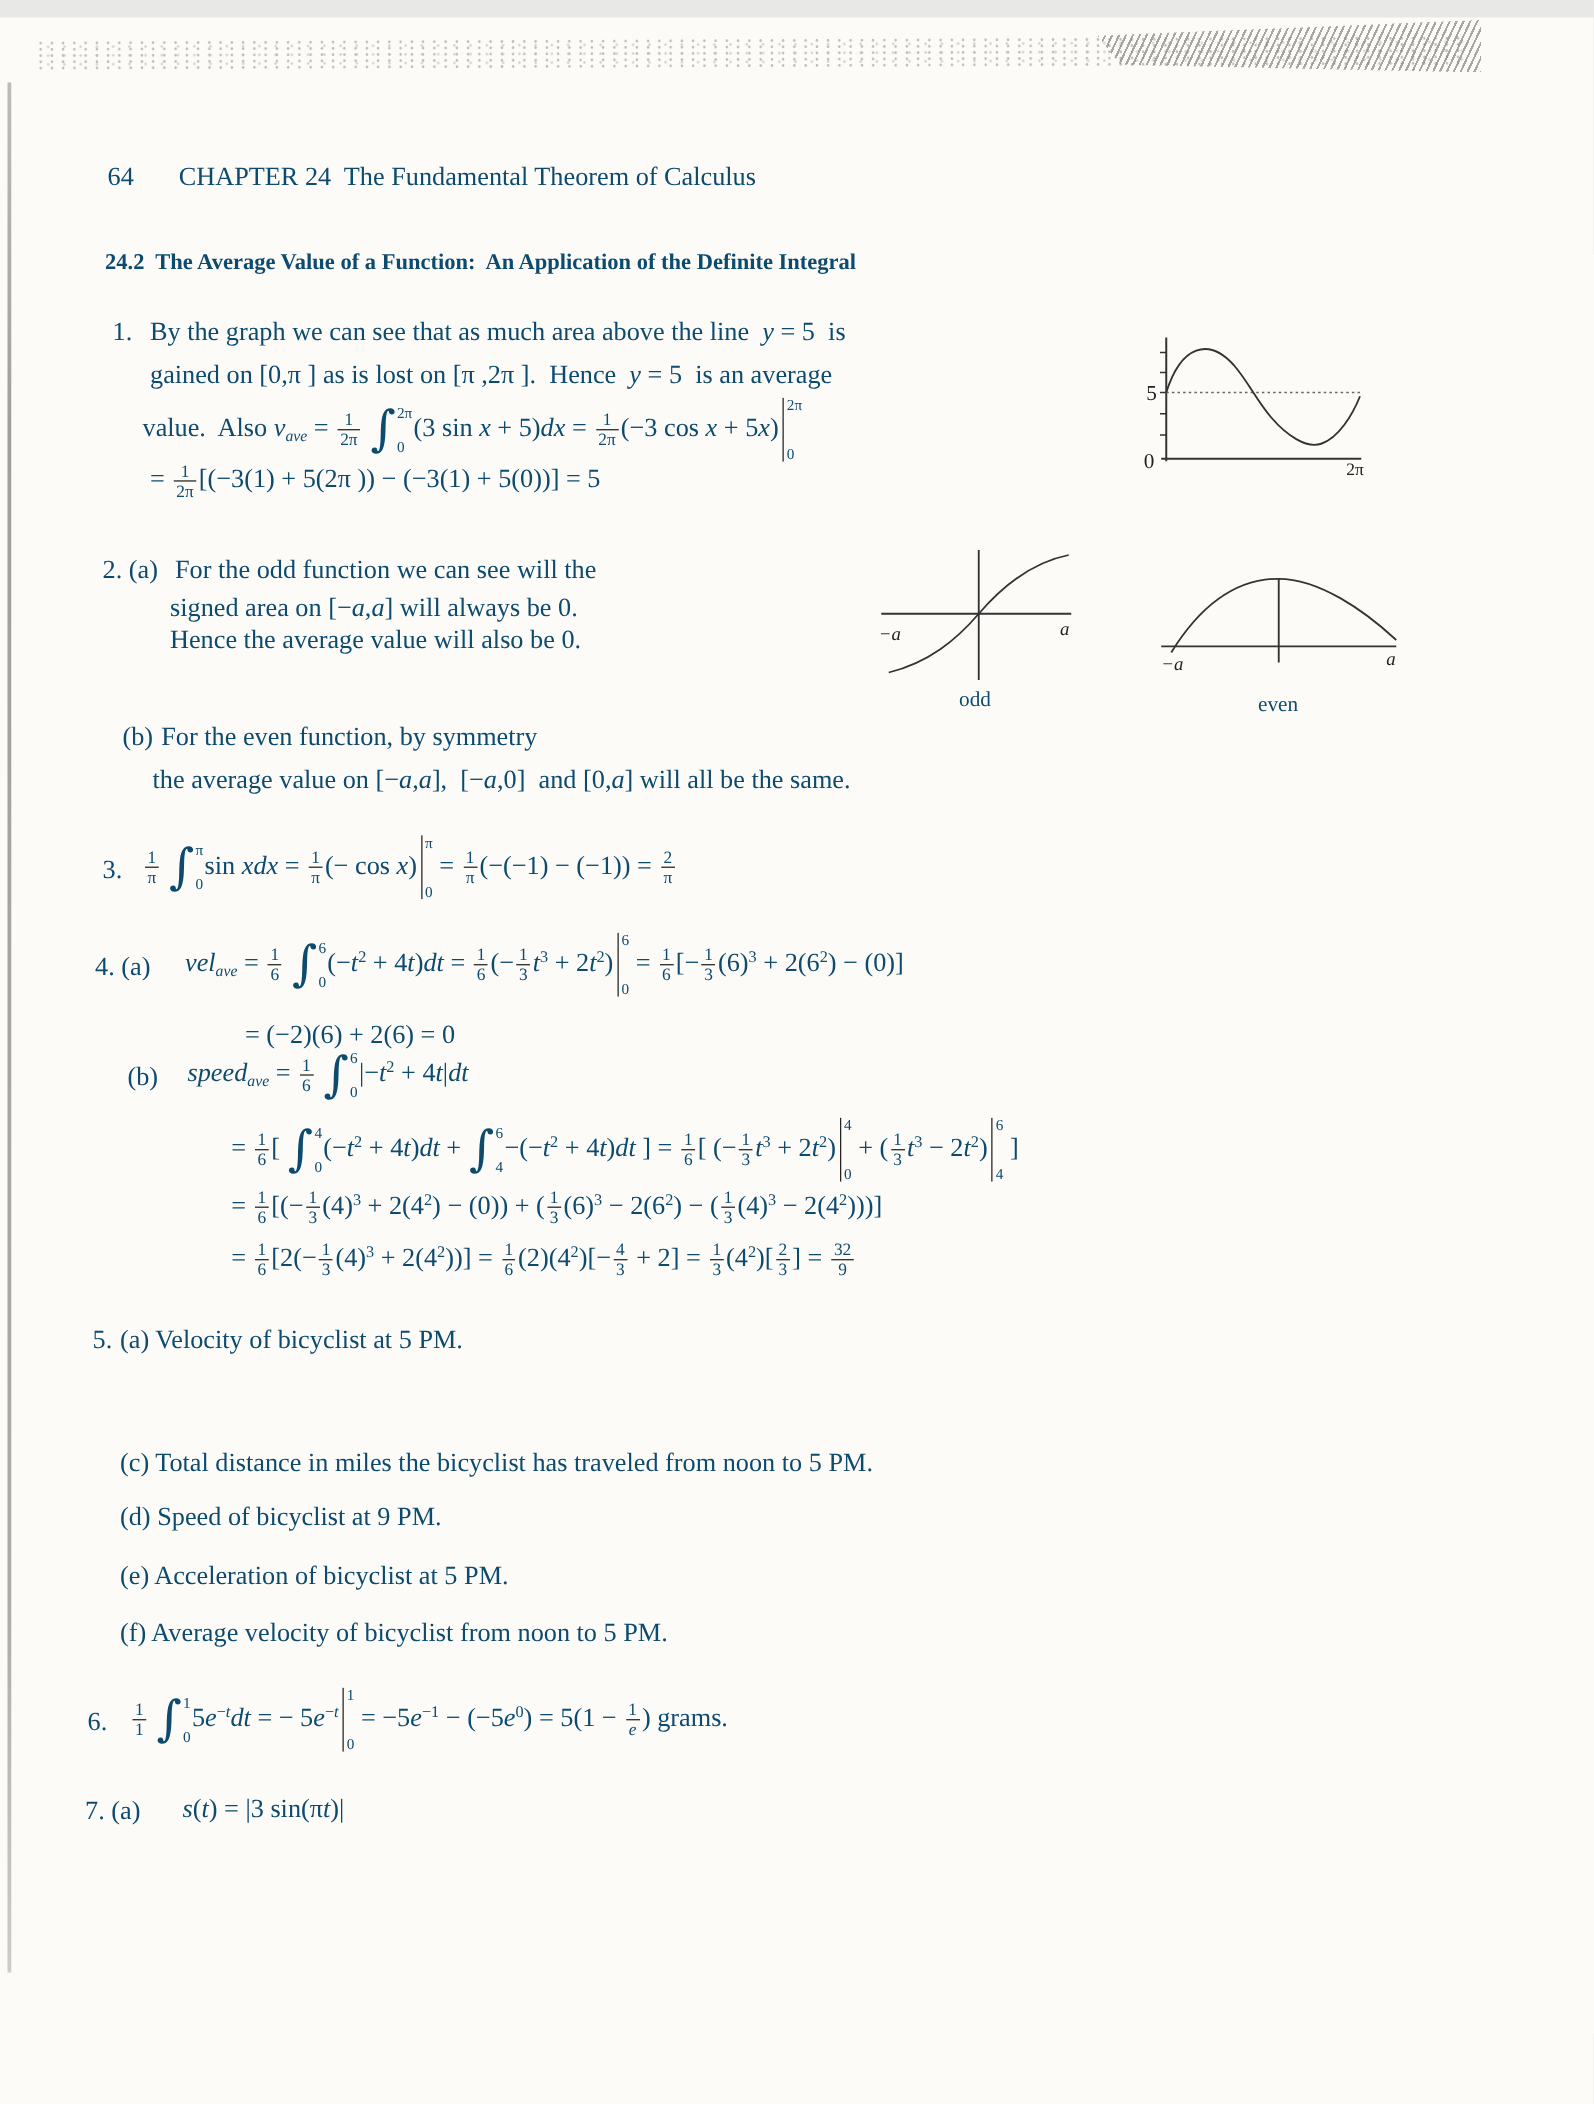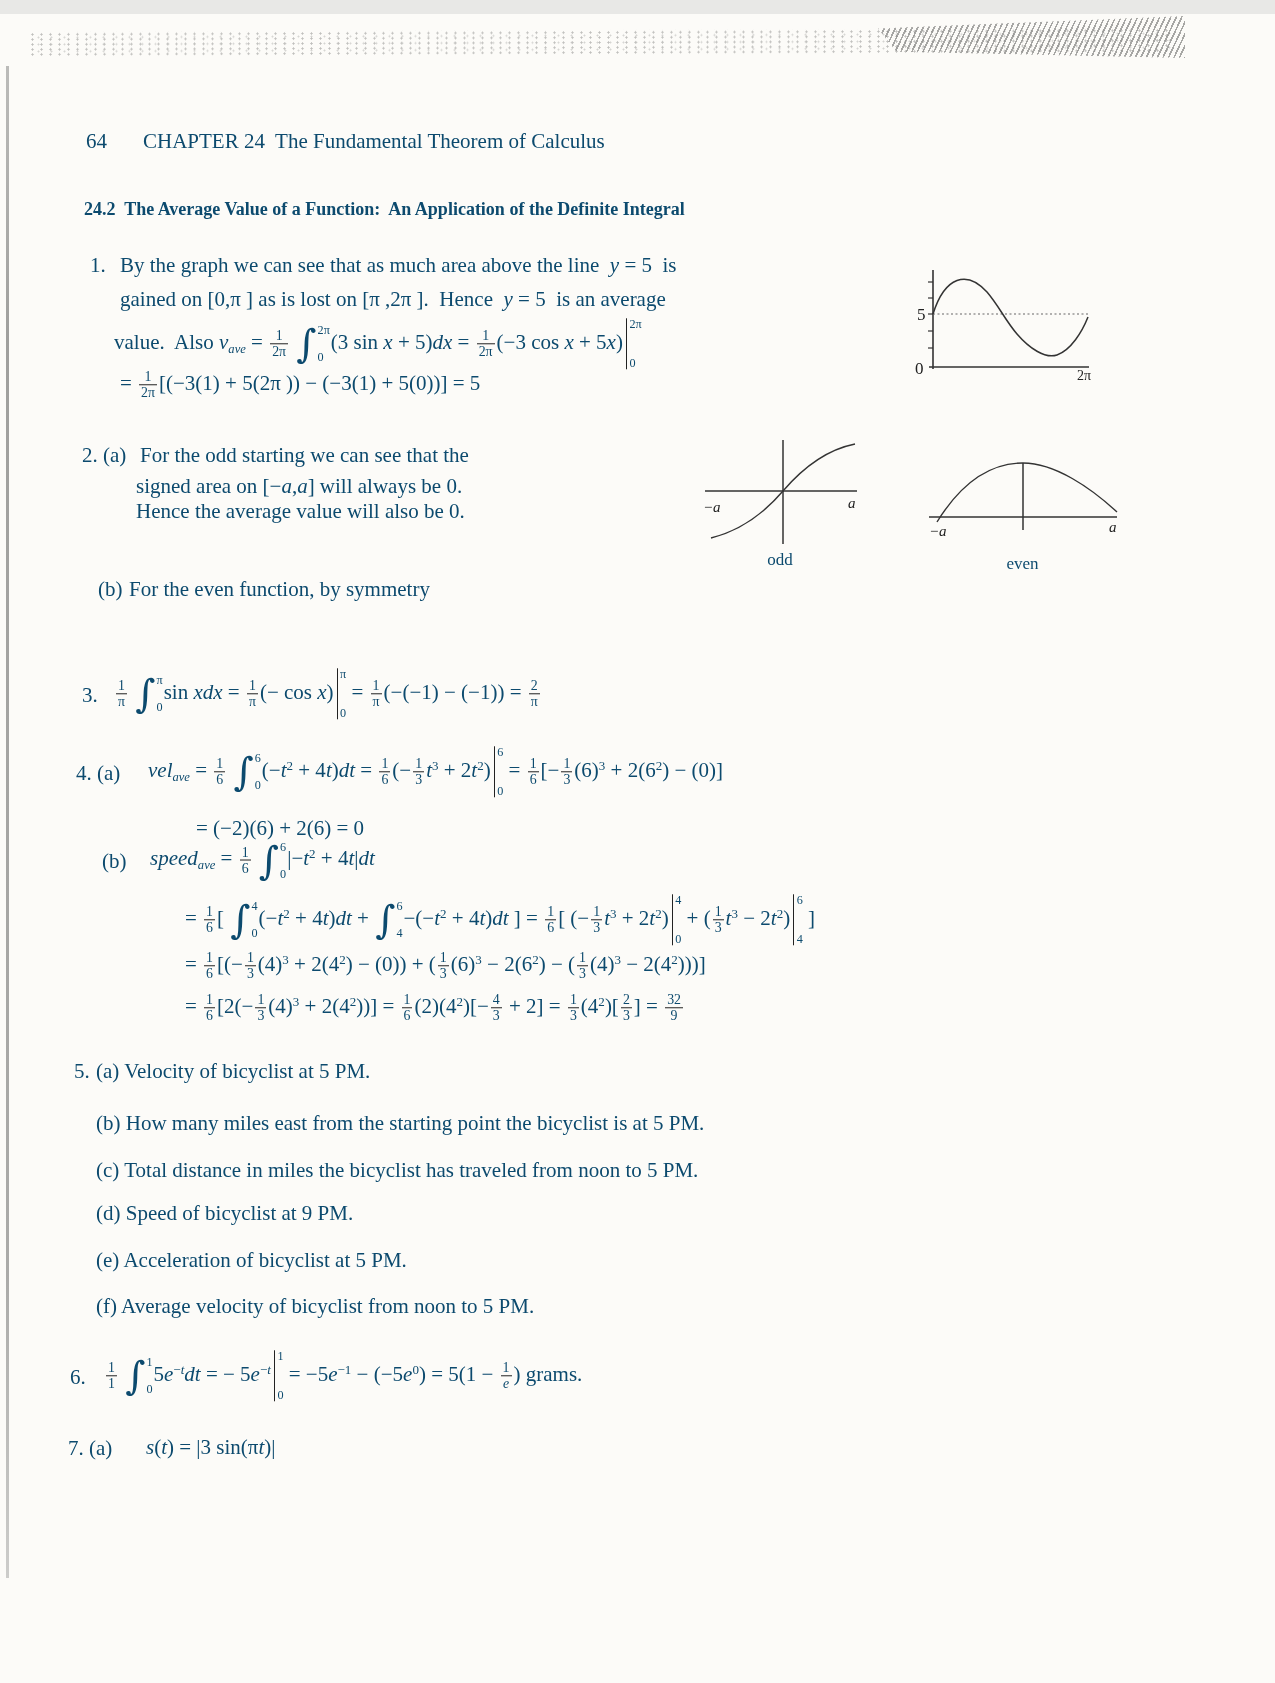--- a/index.html
+++ b/index.html
@@ -83,21 +83,21 @@
       </g>
       <line x1="28" y1="52" x2="183" y2="52" stroke="#666" stroke-width="1.1" stroke-dasharray="2,2.5"></line>
       <path d="M28,52 C40,14 62,8 82,30 C94,44 100,58 112,72 C124,86 140,97 152,93 C166,88 177,70 183,55" fill="none" stroke="#333" stroke-width="1.5"></path>
       <text x="12" y="58" font-size="17">5</text>
       <text x="10" y="112" font-size="17">0</text>
       <text x="172" y="118" font-size="14">2π</text>
     </svg>
   </div>
 
   <div class="tline" style="left:82px;top:428px;">2. (a)</div>
-  <div class="tline" style="left:140px;top:428px;">For the odd starting we can see that the</div>
+  <div class="tline" style="left:140px;top:428px;">For the odd function we can see will the</div>
   <div class="tline" style="left:136px;top:459px;">signed area on [−<i>a</i>,<i>a</i>] will always be 0.</div>
   <div class="tline" style="left:136px;top:484px;">Hence the average value will also be 0.</div>
 
   <div class="fig" style="left:695px;top:420px;">
     <svg width="170" height="115" viewBox="0 0 170 115">
       <line x1="10" y1="57" x2="162" y2="57" stroke="#333" stroke-width="1.5"></line>
       <line x1="88" y1="6" x2="88" y2="110" stroke="#333" stroke-width="1.5"></line>
       <path d="M16,104 C48,96 70,78 88,57 C106,36 130,16 160,10" fill="none" stroke="#333" stroke-width="1.4"></path>
       <text x="8" y="78" font-size="15" font-style="italic">−a</text>
       <text x="153" y="74" font-size="15" font-style="italic">a</text>
@@ -111,37 +111,37 @@
       <line x1="98" y1="11" x2="98" y2="78" stroke="#333" stroke-width="1.5"></line>
       <path d="M12,70 C38,28 68,11 98,11 C130,11 166,36 192,60" fill="none" stroke="#333" stroke-width="1.4"></path>
       <text x="4" y="84" font-size="15" font-style="italic">−a</text>
       <text x="184" y="80" font-size="15" font-style="italic">a</text>
     </svg>
   </div>
   <div class="caption" style="left:925px;top:540px;width:195px;">even</div>
 
   <div class="tline" style="left:98px;top:562px;">(b)</div>
   <div class="tline" style="left:129px;top:562px;">For the even function, by symmetry</div>
+  <div class="tline" style="left:122px;top:596px;">the average value on [−<i>a</i>,<i>a</i>],  [−<i>a</i>,0]  and [0,<i>a</i>] will all be the same.</div>
 
   <div class="tline" style="left:82px;top:668px;">3.</div>
   <div class="mline" style="left:114px;top:680px;"><span class="fr"><span class="fn">1</span><span class="fd">π</span></span> <span class="ig"><span class="is">∫</span><span class="il"><span>π</span><span>0</span></span></span>sin <i>x</i><i>dx</i> = <span class="fr"><span class="fn">1</span><span class="fd">π</span></span>(− cos <i>x</i>)<span class="ev"><span class="il"><span>π</span><span>0</span></span></span> = <span class="fr"><span class="fn">1</span><span class="fd">π</span></span>(−(−1) − (−1)) = <span class="fr"><span class="fn">2</span><span class="fd">π</span></span></div>
 
   <div class="tline" style="left:76px;top:746px;">4. (a)</div>
   <div class="mline" style="left:148px;top:758px;"><i>vel</i><sub><i>ave</i></sub> = <span class="fr"><span class="fn">1</span><span class="fd">6</span></span> <span class="ig"><span class="is">∫</span><span class="il"><span>6</span><span>0</span></span></span>(−<i>t</i><sup>2</sup> + 4<i>t</i>)<i>dt</i> = <span class="fr"><span class="fn">1</span><span class="fd">6</span></span>(−<span class="fr"><span class="fn">1</span><span class="fd">3</span></span><i>t</i><sup>3</sup> + 2<i>t</i><sup>2</sup>)<span class="ev"><span class="il"><span>6</span><span>0</span></span></span> = <span class="fr"><span class="fn">1</span><span class="fd">6</span></span>[−<span class="fr"><span class="fn">1</span><span class="fd">3</span></span>(6)<sup>3</sup> + 2(6<sup>2</sup>) − (0)]</div>
   <div class="mline" style="left:196px;top:814px;">= (−2)(6) + 2(6) = 0</div>
 
   <div class="tline" style="left:102px;top:834px;">(b)</div>
   <div class="mline" style="left:150px;top:846px;"><i>speed</i><sub><i>ave</i></sub> = <span class="fr"><span class="fn">1</span><span class="fd">6</span></span> <span class="ig"><span class="is">∫</span><span class="il"><span>6</span><span>0</span></span></span>|−<i>t</i><sup>2</sup> + 4<i>t</i>|<i>dt</i></div>
   <div class="mline" style="left:185px;top:906px;">= <span class="fr"><span class="fn">1</span><span class="fd">6</span></span>[ <span class="ig"><span class="is">∫</span><span class="il"><span>4</span><span>0</span></span></span>(−<i>t</i><sup>2</sup> + 4<i>t</i>)<i>dt</i> + <span class="ig"><span class="is">∫</span><span class="il"><span>6</span><span>4</span></span></span>−(−<i>t</i><sup>2</sup> + 4<i>t</i>)<i>dt</i> ] = <span class="fr"><span class="fn">1</span><span class="fd">6</span></span>[ (−<span class="fr"><span class="fn">1</span><span class="fd">3</span></span><i>t</i><sup>3</sup> + 2<i>t</i><sup>2</sup>)<span class="ev"><span class="il"><span>4</span><span>0</span></span></span> + (<span class="fr"><span class="fn">1</span><span class="fd">3</span></span><i>t</i><sup>3</sup> − 2<i>t</i><sup>2</sup>)<span class="ev"><span class="il"><span>6</span><span>4</span></span></span> ]</div>
   <div class="mline" style="left:185px;top:952px;">= <span class="fr"><span class="fn">1</span><span class="fd">6</span></span>[(−<span class="fr"><span class="fn">1</span><span class="fd">3</span></span>(4)<sup>3</sup> + 2(4<sup>2</sup>) − (0)) + (<span class="fr"><span class="fn">1</span><span class="fd">3</span></span>(6)<sup>3</sup> − 2(6<sup>2</sup>) − (<span class="fr"><span class="fn">1</span><span class="fd">3</span></span>(4)<sup>3</sup> − 2(4<sup>2</sup>)))]</div>
   <div class="mline" style="left:185px;top:994px;">= <span class="fr"><span class="fn">1</span><span class="fd">6</span></span>[2(−<span class="fr"><span class="fn">1</span><span class="fd">3</span></span>(4)<sup>3</sup> + 2(4<sup>2</sup>))] = <span class="fr"><span class="fn">1</span><span class="fd">6</span></span>(2)(4<sup>2</sup>)[−<span class="fr"><span class="fn">4</span><span class="fd">3</span></span> + 2] = <span class="fr"><span class="fn">1</span><span class="fd">3</span></span>(4<sup>2</sup>)[<span class="fr"><span class="fn">2</span><span class="fd">3</span></span>] = <span class="fr"><span class="fn">32</span><span class="fd">9</span></span></div>
 
   <div class="tline" style="left:74px;top:1044px;">5.</div>
   <div class="tline" style="left:96px;top:1044px;"><span>(a)</span> <span>Velocity of bicyclist at 5 PM.</span></div>
-  <div class="tline" style="left:96px;top:1096px;"><span>(b)</span> <span>How many miles east from the starting point the bicyclist is at 5 PM.</span></div>
   <div class="tline" style="left:96px;top:1143px;"><span>(c)</span> <span>Total distance in miles the bicyclist has traveled from noon to 5 PM.</span></div>
   <div class="tline" style="left:96px;top:1186px;"><span>(d)</span> <span>Speed of bicyclist at 9 PM.</span></div>
   <div class="tline" style="left:96px;top:1233px;"><span>(e)</span> <span>Acceleration of bicyclist at 5 PM.</span></div>
   <div class="tline" style="left:96px;top:1279px;"><span>(f)</span> <span>Average velocity of bicyclist from noon to 5 PM.</span></div>
 
   <div class="tline" style="left:70px;top:1350px;">6.</div>
   <div class="mline" style="left:104px;top:1362px;"><span class="fr"><span class="fn">1</span><span class="fd">1</span></span> <span class="ig"><span class="is">∫</span><span class="il"><span>1</span><span>0</span></span></span>5<i>e</i><sup>−<i>t</i></sup><i>dt</i> = − 5<i>e</i><sup>−<i>t</i></sup><span class="ev"><span class="il"><span>1</span><span>0</span></span></span> = −5<i>e</i><sup>−1</sup> − (−5<i>e</i><sup>0</sup>) = 5(1 − <span class="fr"><span class="fn">1</span><span class="fd"><i>e</i></span></span>) grams.</div>
 
   <div class="tline" style="left:68px;top:1421px;">7. (a)</div>
   <div class="mline" style="left:146px;top:1433px;"><i>s</i>(<i>t</i>) = |3 sin(π<i>t</i>)|</div>

